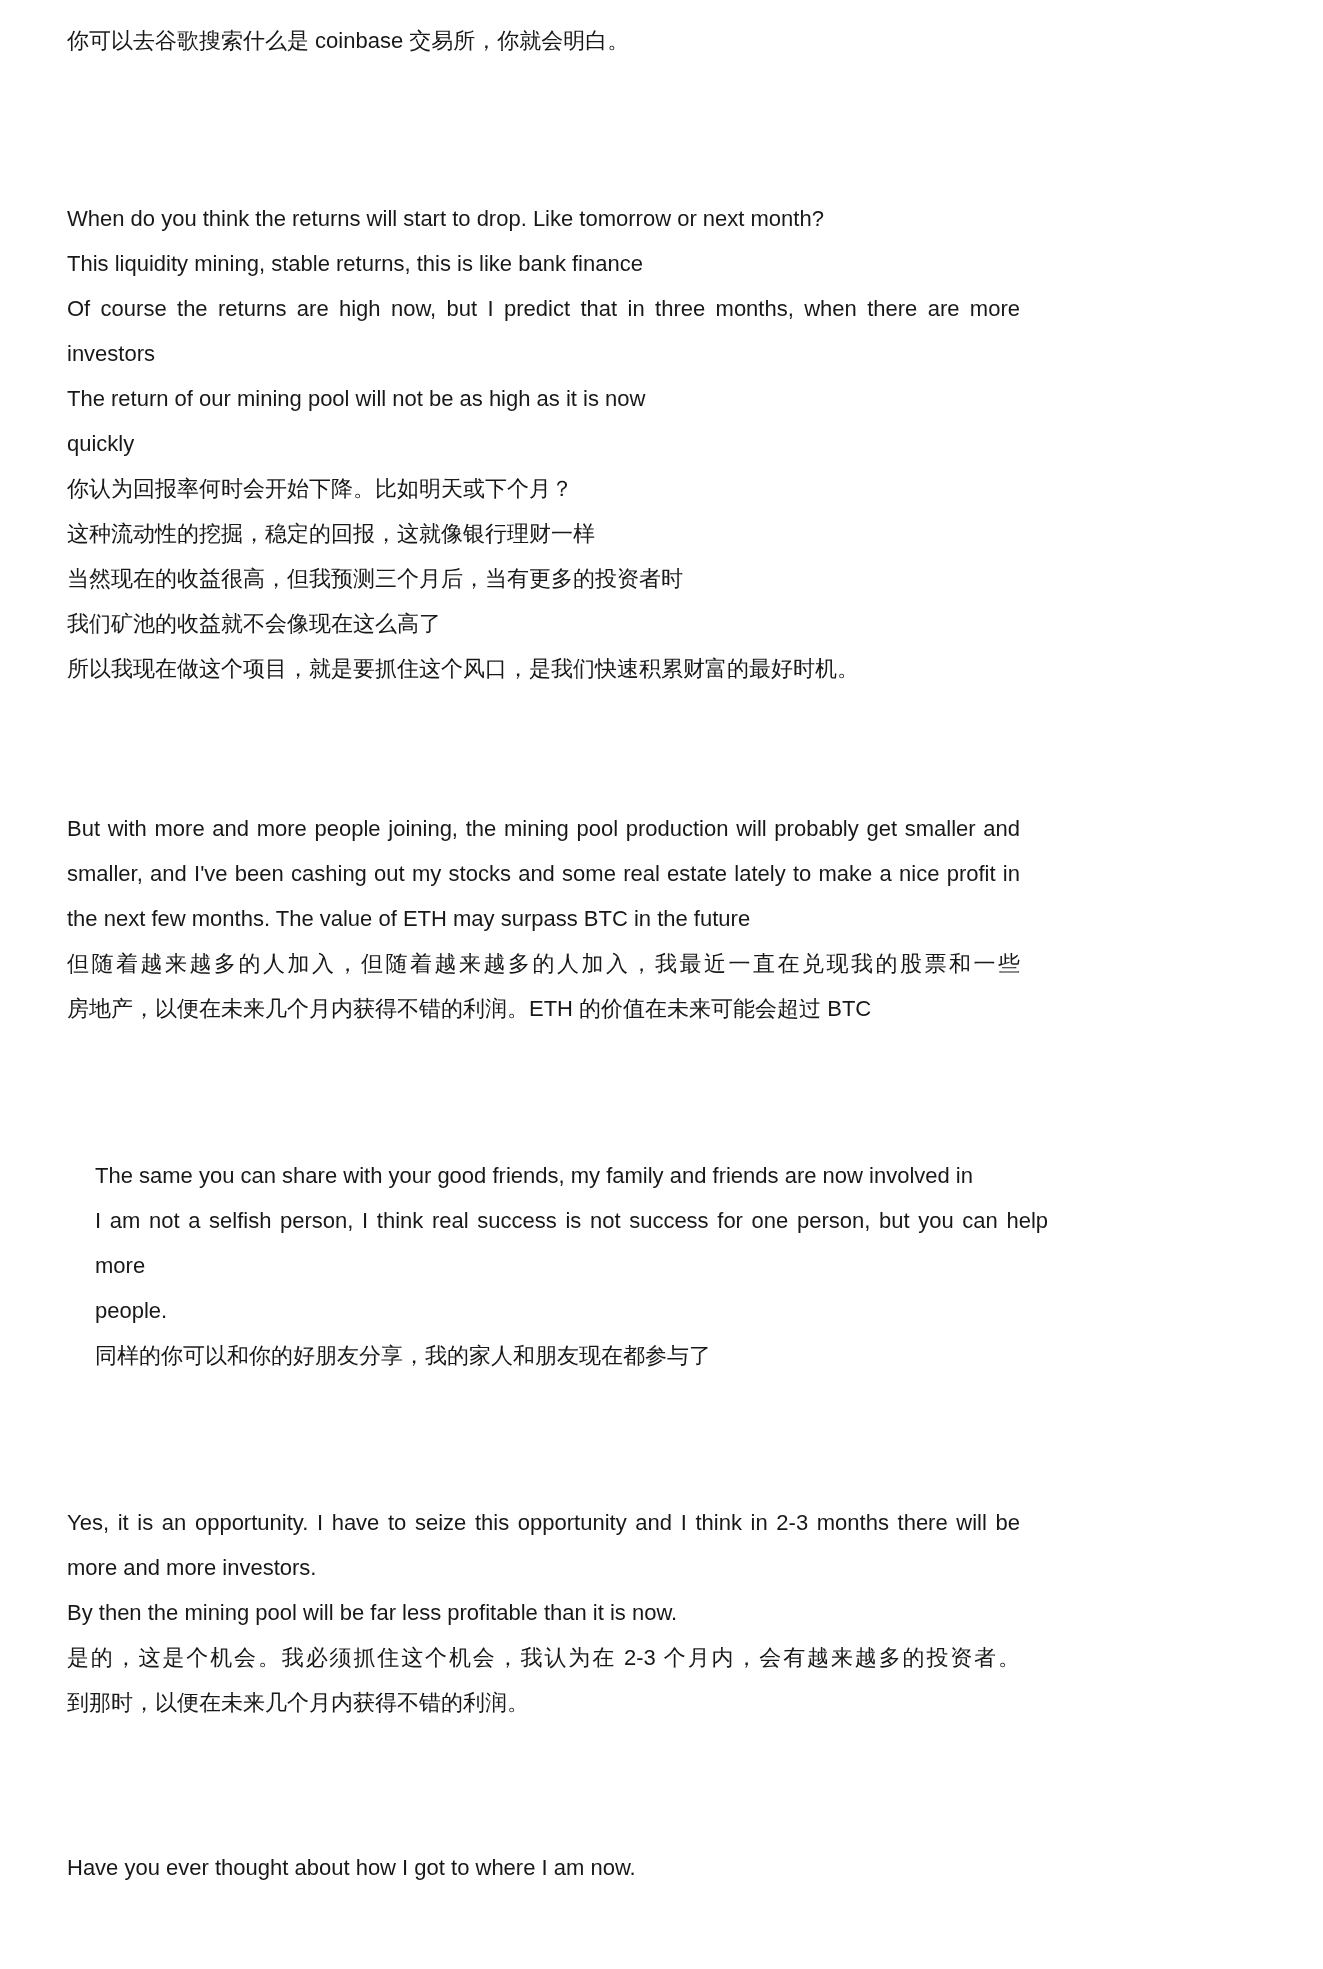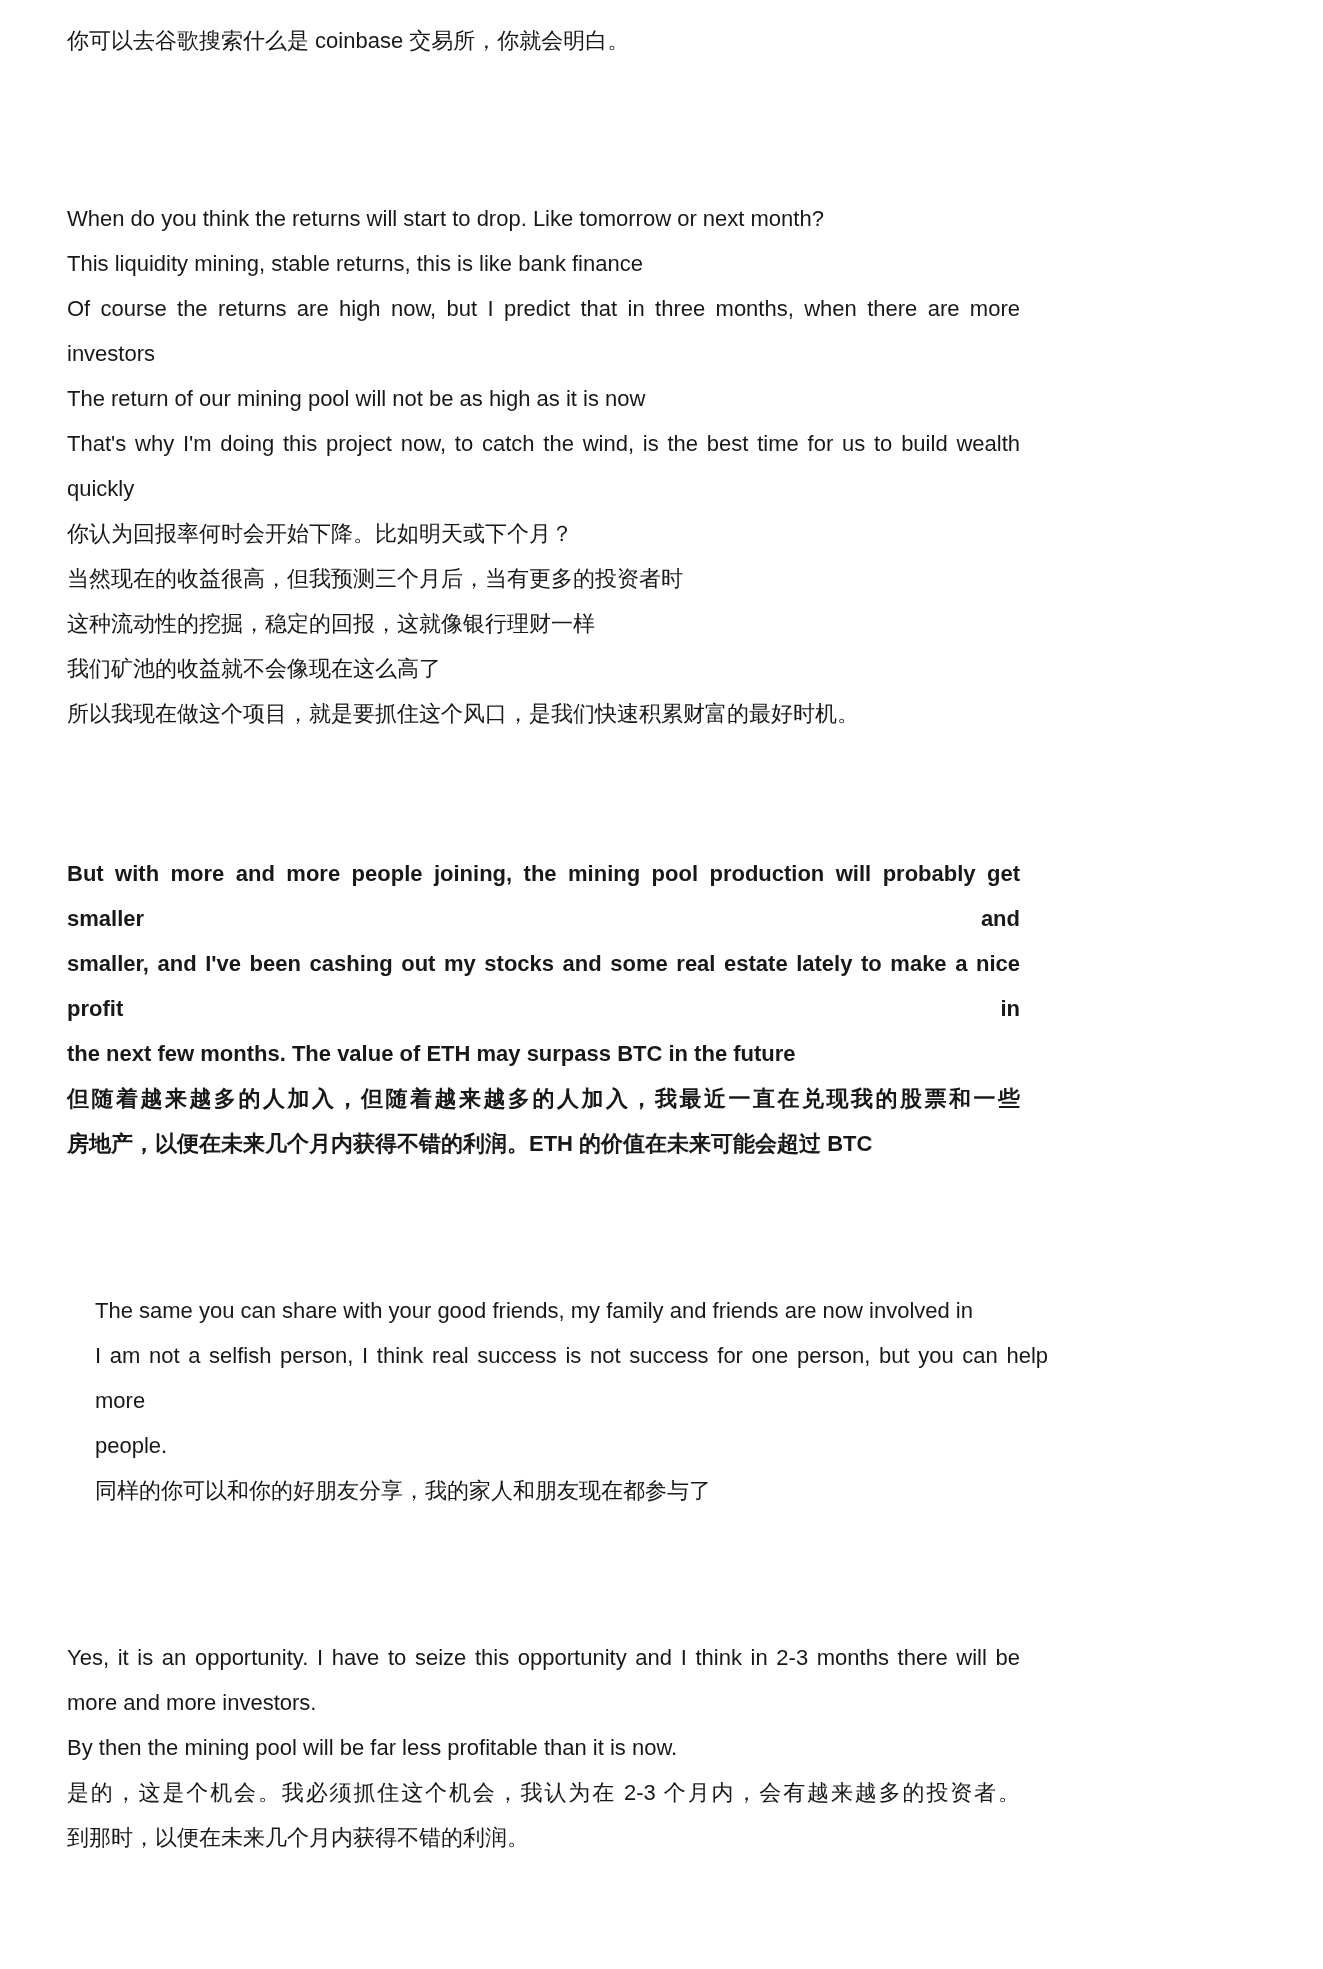--- a/index.html
+++ b/index.html
@@ -15,45 +15,44 @@
     line-height: 45px;
     color: #181818;
     overflow: hidden;
   }
   .block { width: 100%; }
   .line { min-height: 45px; white-space: normal; }
   
   .j { text-align: justify; text-align-last: justify; }
   
   .gap-1 { margin-top: 133px; }
-  .gap-2 { margin-top: 115px; font-weight: bold; }
+  .gap-2 { margin-top: 115px; }
   .gap-3 { margin-top: 122px; margin-left: 28px; }
   .gap-4 { margin-top: 122px; }
   .gap-5 { margin-top: 120px; }
 </style>
 </head>
 <body>
 
 <div class="page">
 
   <div class="block">
     <div class="line">你可以去谷歌搜索什么是 coinbase 交易所，你就会明白。</div>
   </div>
 
   <div class="block gap-1">
     <div class="line">When do you think the returns will start to drop. Like tomorrow or next month?</div>
     <div class="line">This liquidity mining, stable returns, this is like bank finance</div>
     <div class="line j">Of course the returns are high now, but I predict that in three months, when there are more</div>
     <div class="line">investors</div>
     <div class="line">The return of our mining pool will not be as high as it is now</div>
-    <div class="line j">That's why I'm doing this project now, to catch the wind, is the best time for us to build wealth</div>
     <div class="line">quickly</div>
     <div class="line">你认为回报率何时会开始下降。比如明天或下个月？</div>
+    <div class="line">这种流动性的挖掘，稳定的回报，这就像银行理财一样</div>
     <div class="line">当然现在的收益很高，但我预测三个月后，当有更多的投资者时</div>
-    <div class="line">这种流动性的挖掘，稳定的回报，这就像银行理财一样</div>
     <div class="line">我们矿池的收益就不会像现在这么高了</div>
     <div class="line">所以我现在做这个项目，就是要抓住这个风口，是我们快速积累财富的最好时机。</div>
   </div>
 
   <div class="block gap-2">
     <div class="line j">But with more and more people joining, the mining pool production will probably get smaller and</div>
     <div class="line j">smaller, and I've been cashing out my stocks and some real estate lately to make a nice profit in</div>
     <div class="line">the next few months. The value of ETH may surpass BTC in the future</div>
     <div class="line j">但随着越来越多的人加入，但随着越来越多的人加入，我最近一直在兑现我的股票和一些</div>
     <div class="line">房地产，以便在未来几个月内获得不错的利润。ETH 的价值在未来可能会超过 BTC</div>

